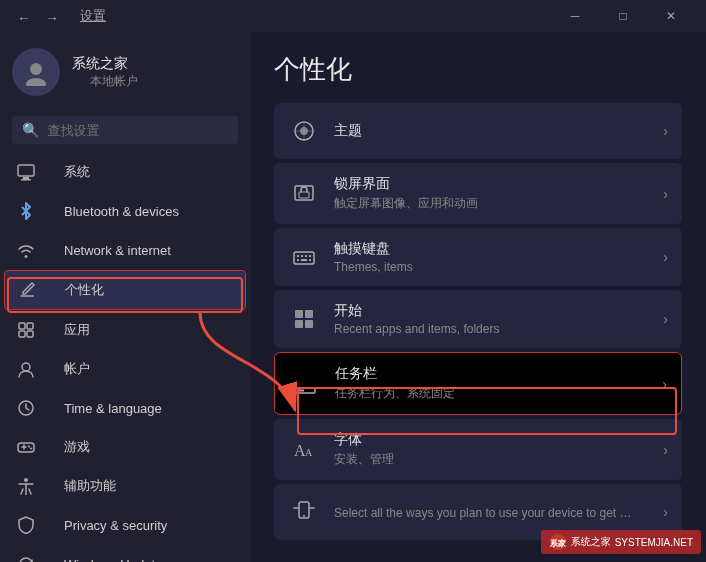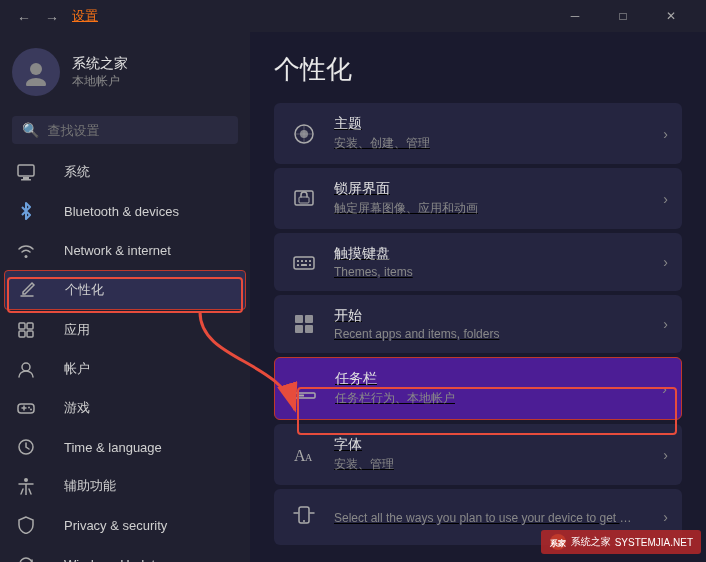--- a/index.html
+++ b/index.html
@@ -36,23 +36,23 @@
       height: 24px;
       border-radius: 4px;
       display: flex;
       align-items: center;
       justify-content: center;
       color: #aaa;
       font-size: 14px;
       cursor: pointer;
     }
     .title-text {
-      color: #f97316;
+      color: #a3a3a3;
       font-size: 13px;
-      margin-left: 0;
+      margin-left: 8px;
       text-decoration: underline;
     }
     .title-bar-controls {
       margin-left: auto;
       display: flex;
       gap: 2px;
     }
     .win-btn {
       width: 46px;
       height: 32px;
@@ -105,20 +105,21 @@
       flex-direction: column;
     }
     .user-name {
       color: #e0e0e0;
       font-size: 14px;
       font-weight: 500;
     }
     .user-type {
       color: #888;
       font-size: 12px;
+      margin-left: 18px;
     }
 
     
     .search-box {
       margin: 4px 12px 8px;
       display: flex;
       align-items: center;
       background: #2a2a40;
       border-radius: 4px;
       padding: 6px 10px;
@@ -186,35 +187,34 @@
       align-items: center;
       padding: 12px 14px;
       background: #252540;
       border-radius: 6px;
       margin-bottom: 4px;
       cursor: pointer;
       gap: 14px;
     }
     .setting-item.highlighted {
       border: 1.5px solid #c0392b;
-      background: #4c1d95;
+      background: #000000;
     }
     .setting-icon {
       width: 32px;
       height: 32px;
       display: flex;
       align-items: center;
       justify-content: center;
       color: #aaa;
       font-size: 18px;
       flex-shrink: 0;
     }
     .setting-text {
       flex: 1;
-      text-decoration: underline;
     }
     .setting-title {
       color: #e0e0e0;
       font-size: 14px;
       font-weight: 500;
     }
     .setting-desc {
       color: #888;
       font-size: 12px;
       margin-top: 2px;
@@ -351,42 +351,42 @@
               <circle cx="9" cy="7" r="4" stroke="#aaa" stroke-width="1.5" fill="none"></circle>
               <path d="M2 17c0-3.3 3.1-6 7-6s7 2.7 7 6" stroke="#aaa" stroke-width="1.5" stroke-linecap="round" fill="none"></path>
             </svg>
           </span>
           <span class="nav-label">帐户</span>
         </div>
 
         <div class="nav-item">
           <span class="nav-icon">
             <svg width="18" height="18" viewBox="0 0 18 18" fill="none">
+              <circle cx="9" cy="9" r="7" stroke="#aaa" stroke-width="1.5" fill="none"></circle>
+              <path d="M9 5v4l3 2" stroke="#aaa" stroke-width="1.5" stroke-linecap="round" fill="none"></path>
+            </svg>
+          </span>
+          <span class="nav-label">Time &amp; language</span>
+        </div>
+
+        <div class="nav-item">
+          <span class="nav-icon">
+            <svg width="18" height="18" viewBox="0 0 18 18" fill="none">
               <rect x="1" y="5" width="16" height="9" rx="3" stroke="#aaa" stroke-width="1.5" fill="none"></rect>
               <path d="M5 9h4M7 7v4" stroke="#aaa" stroke-width="1.5" stroke-linecap="round"></path>
               <circle cx="12" cy="8.5" r="1" fill="#aaa"></circle>
               <circle cx="14" cy="10.5" r="1" fill="#aaa"></circle>
             </svg>
           </span>
           <span class="nav-label">游戏</span>
         </div>
 
         <div class="nav-item">
           <span class="nav-icon">
             <svg width="18" height="18" viewBox="0 0 18 18" fill="none">
-              <circle cx="9" cy="9" r="7" stroke="#aaa" stroke-width="1.5" fill="none"></circle>
-              <path d="M9 5v4l3 2" stroke="#aaa" stroke-width="1.5" stroke-linecap="round" fill="none"></path>
-            </svg>
-          </span>
-          <span class="nav-label">Time &amp; language</span>
-        </div>
-
-        <div class="nav-item">
-          <span class="nav-icon">
-            <svg width="18" height="18" viewBox="0 0 18 18" fill="none">
               <circle cx="9" cy="3" r="2" fill="#aaa"></circle>
               <path d="M2 7h14M9 7v11" stroke="#aaa" stroke-width="1.5" stroke-linecap="round"></path>
               <path d="M6 12l-2 5M12 12l2 5" stroke="#aaa" stroke-width="1.5" stroke-linecap="round"></path>
             </svg>
           </span>
           <span class="nav-label">辅助功能</span>
         </div>
 
         <div class="nav-item">
           <span class="nav-icon">
@@ -416,21 +416,20 @@
       <div class="setting-item">
         <div class="setting-icon">
           <svg width="24" height="24" viewBox="0 0 24 24" fill="none">
             <circle cx="12" cy="12" r="9" stroke="#aaa" stroke-width="1.5" fill="none"></circle>
             <path d="M12 3v18M3 12h18" stroke="#aaa" stroke-width="1" opacity="0.4"></path>
             <path d="M12 8a4 4 0 100 8 4 4 0 000-8z" fill="#aaa" opacity="0.7"></path>
           </svg>
         </div>
         <div class="setting-text">
           <div class="setting-title">主题</div>
-          <div class="setting-desc">安装、创建、管理</div>
         </div>
         <span class="chevron">›</span>
       </div>
 
       <div class="setting-item">
         <div class="setting-icon">
           <svg width="24" height="24" viewBox="0 0 24 24" fill="none">
             <rect x="3" y="4" width="18" height="14" rx="1.5" stroke="#aaa" stroke-width="1.5" fill="none"></rect>
             <rect x="7" y="10" width="10" height="6" rx="1" stroke="#aaa" stroke-width="1" fill="none"></rect>
             <path d="M9 10V8a3 3 0 016 0v2" stroke="#aaa" stroke-width="1.5" stroke-linecap="round" fill="none"></path>
@@ -481,21 +480,21 @@
 
       <div class="setting-item highlighted">
         <div class="setting-icon">
           <svg width="24" height="24" viewBox="0 0 24 24" fill="none">
             <rect x="2" y="16" width="20" height="5" rx="1" stroke="#aaa" stroke-width="1.5" fill="none"></rect>
             <rect x="5" y="17.5" width="6" height="2" rx="0.5" fill="#aaa"></rect>
           </svg>
         </div>
         <div class="setting-text">
           <div class="setting-title">任务栏</div>
-          <div class="setting-desc">任务栏行为、本地帐户</div>
+          <div class="setting-desc">任务栏行为、系统固定</div>
         </div>
         <span class="chevron">›</span>
       </div>
 
       <div class="setting-item">
         <div class="setting-icon">
           <svg width="24" height="24" viewBox="0 0 24 24" fill="none">
             <text x="2" y="18" font-family="serif" font-size="16" fill="#aaa">A</text>
             <text x="13" y="18" font-family="serif" font-size="10" fill="#aaa">A</text>
           </svg>

